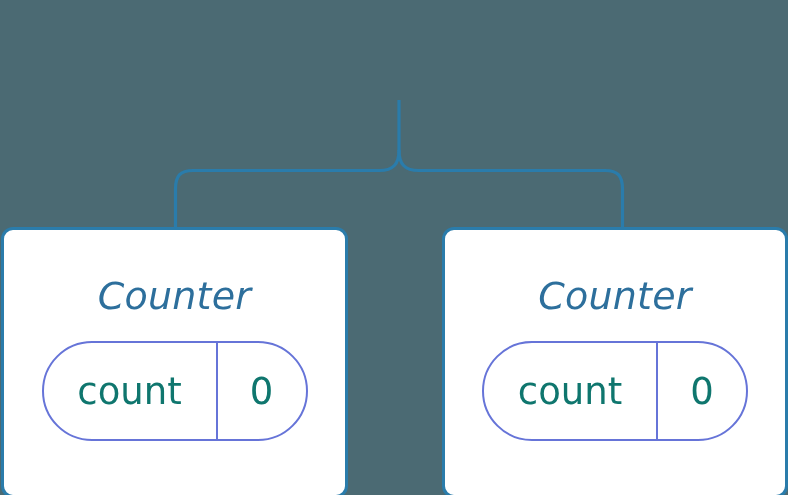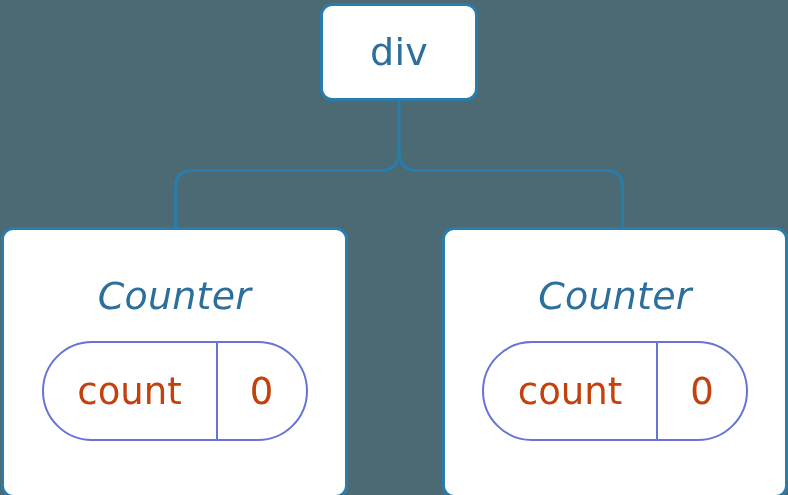--- a/index.html
+++ b/index.html
@@ -80,21 +80,21 @@
     box-sizing: border-box;
     display: flex;
     align-items: stretch;
     background: #ffffff;
   }
   .pill-key,
   .pill-val {
     display: flex;
     align-items: center;
     justify-content: center;
-    color: #c2410c;
+    color: #0f766e;
     font-size: 37px;
     line-height: 1;
     white-space: nowrap;
   }
   .pill-key {
     width: 172px;
   }
   .pill-divider {
     width: 2px;
     background: #6674d8;
@@ -109,23 +109,20 @@
 
 <div id="diagram-root">
 
   <svg id="connector-layer" viewBox="0 0 788 495" width="788" height="495" xmlns="http://www.w3.org/2000/svg">
     <g fill="none" stroke="#2a7cab" stroke-width="3.2" stroke-linecap="butt">
       <path d="M 399 100 L 399 150 C 399 164 393.5 170.5 379 170.5 L 193 170.5 C 180 170.5 175.5 176 175.5 189 L 175.5 229"></path>
       <path d="M 399 150 C 399 164 404.5 170.5 419 170.5 L 605 170.5 C 618 170.5 622.5 176 622.5 189 L 622.5 229"></path>
     </g>
   </svg>
 
-  <div class="node-box" id="node-div">
-    <span class="node-title">div</span>
-  </div>
 
   <div class="node-box" id="node-counter-left">
     <span class="node-title counter-title">Counter</span>
     <div class="state-pill">
       <span class="pill-key">count</span>
       <span class="pill-divider"></span>
       <span class="pill-val">0</span>
     </div>
   </div>
 

